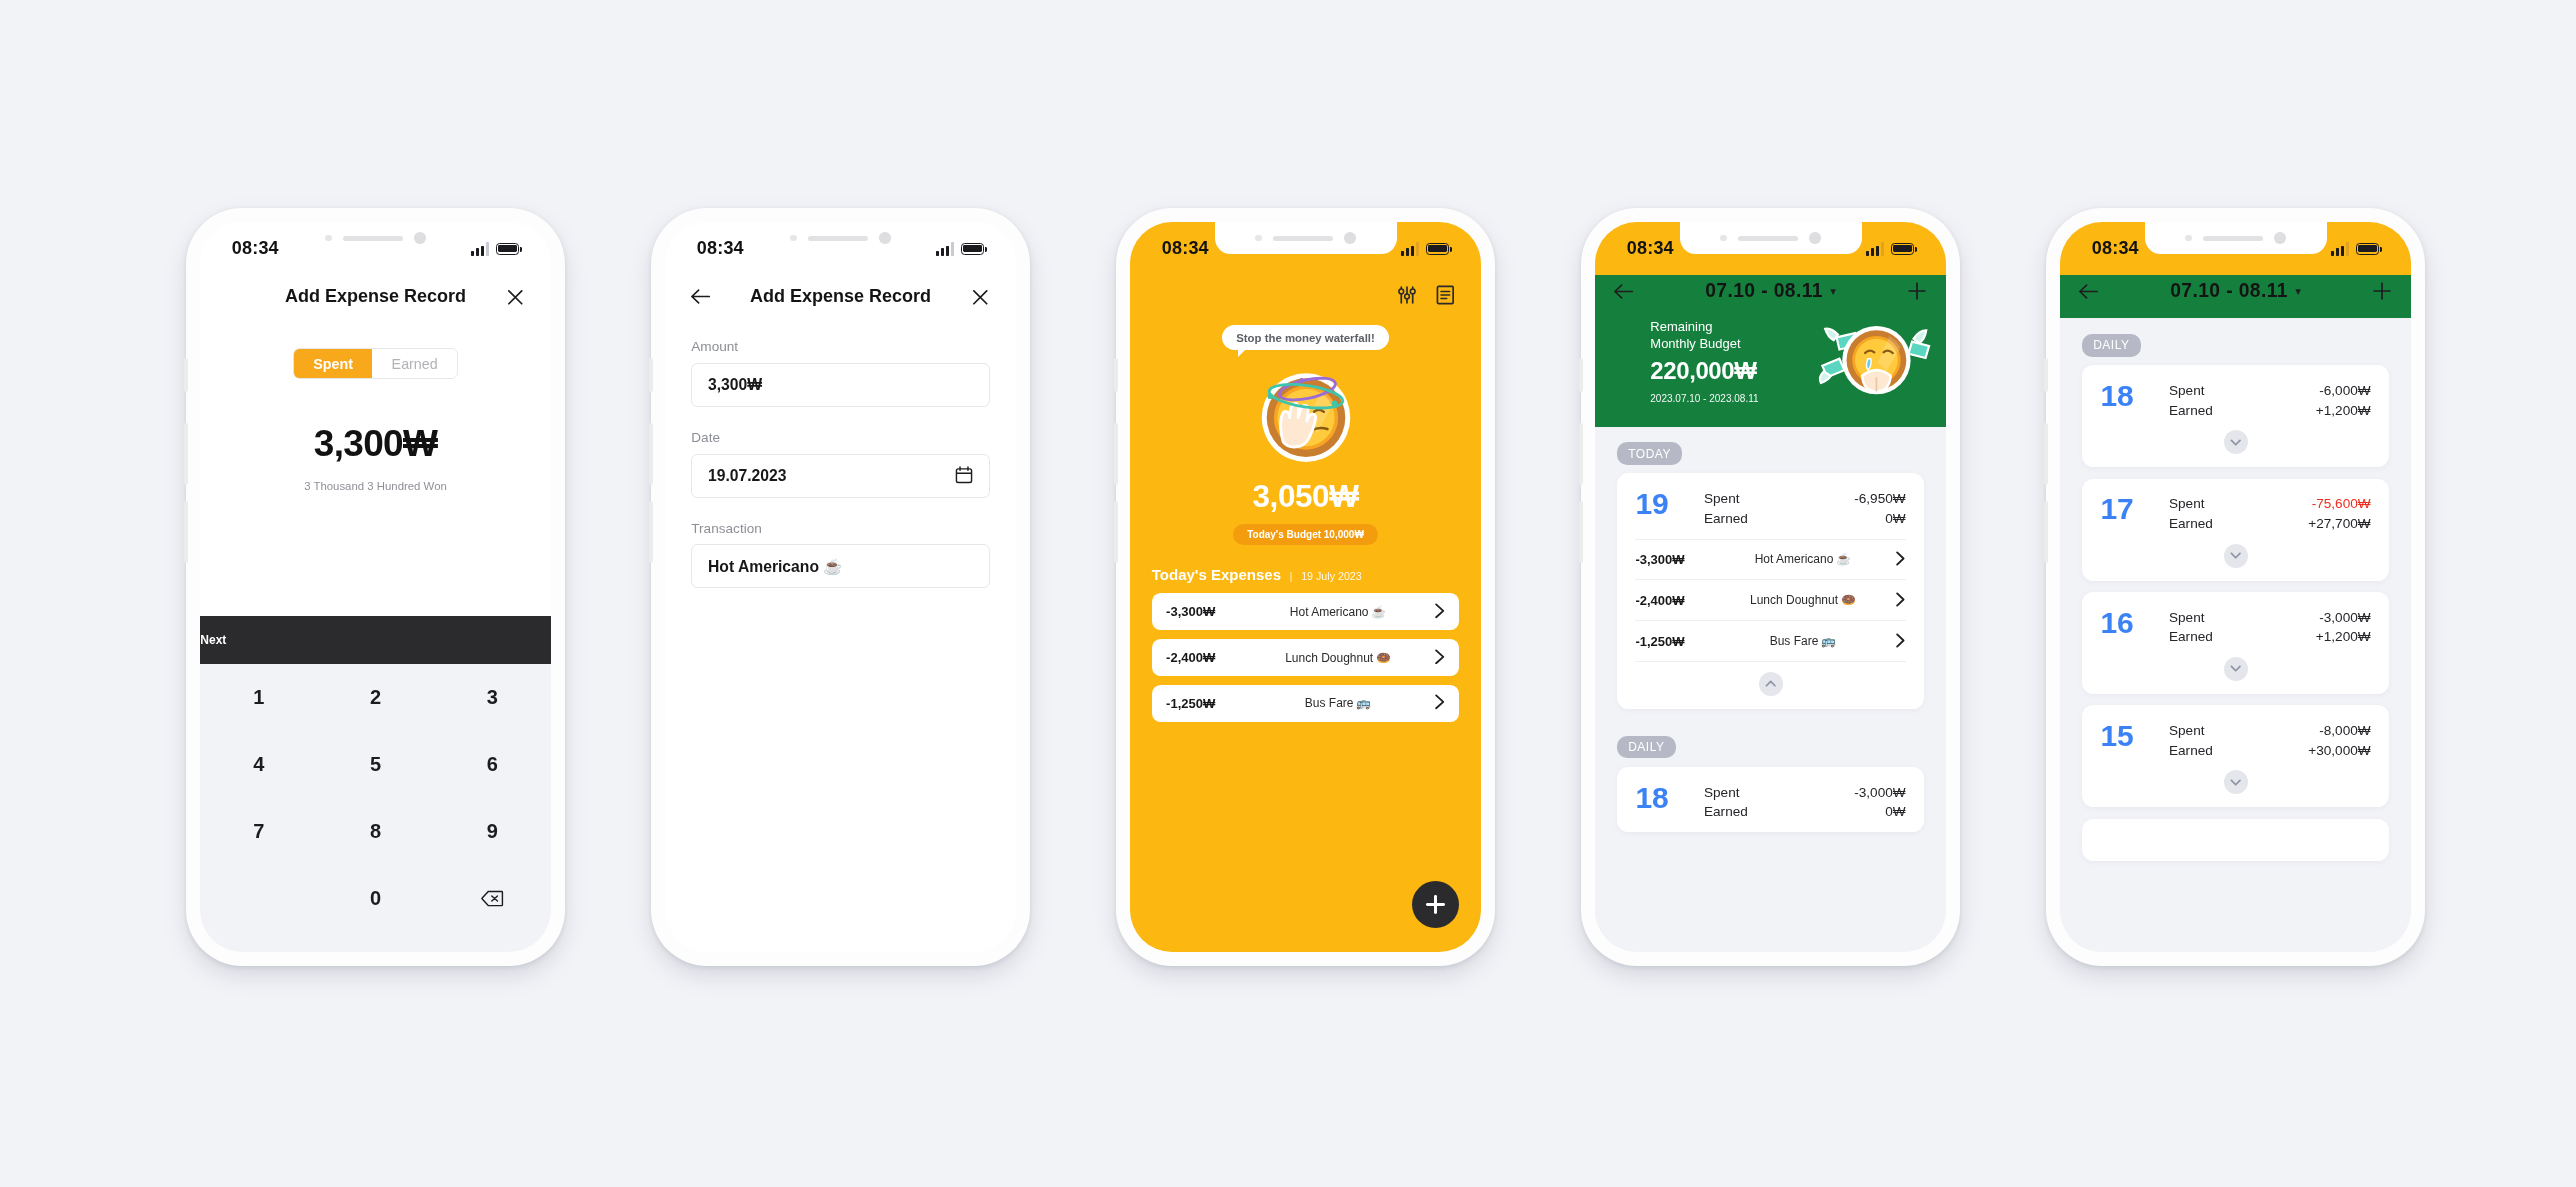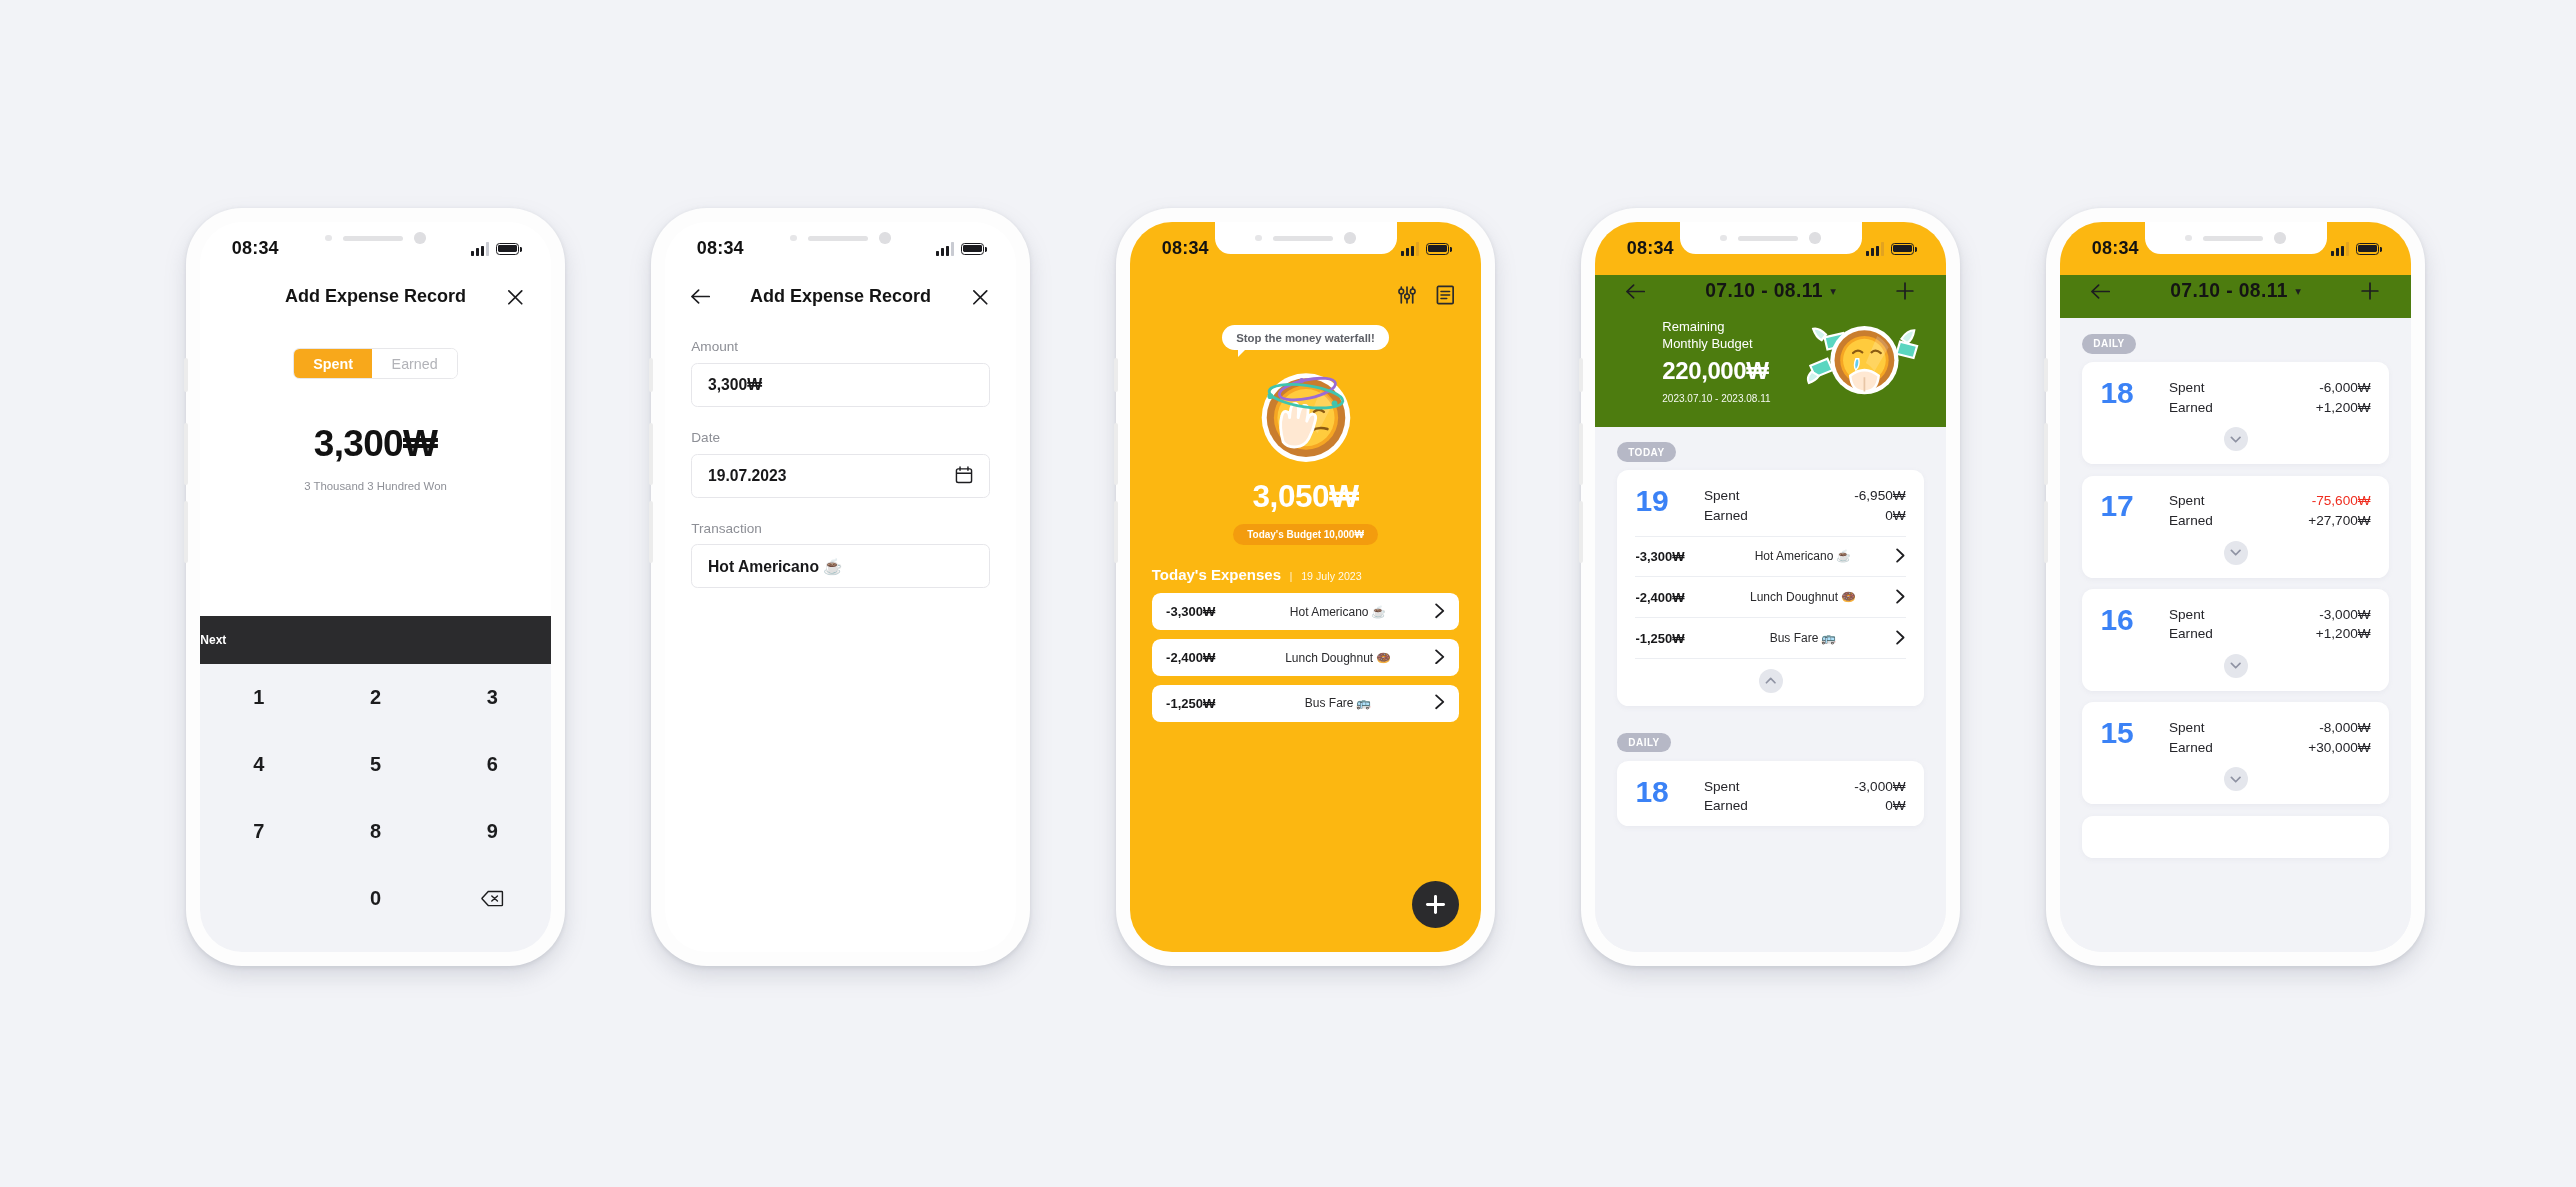--- a/index.html
+++ b/index.html
@@ -119,28 +119,28 @@
   .exp-row { background:#fff; border-radius: 8.6px; height: 37px; display:flex; align-items:center; padding: 0 14.3px; }
   .exp-amt { font-size: 13px; font-weight: 800; color:#18181a; width: 77px; }
   .exp-name { flex:1; text-align:center; font-size: 12px; color:#2a2a2d; }
   .fab { position:absolute; right: 21.5px; bottom: 24px; width: 47px; height: 47px; border-radius: 50%;
          background:#2b2b2d; display:flex; align-items:center; justify-content:center; }
   .fab::before, .fab::after { content:""; position:absolute; background:#fff; border-radius:1.4px; }
   .fab::before { width: 18.6px; height: 2.9px; }
   .fab::after { width: 2.9px; height: 18.6px; }
 
   
-  .yhead { background:#4d7c0f; padding: 0 26px 20px; flex:0 0 auto; }
+  .yhead { background:#15803d; padding: 0 14px 20px; flex:0 0 auto; }
   .yhead .labels { color:#fff; }
   .yhead .l1 { font-size: 13px; line-height: 1.32; font-weight: 500; }
   .yhead .l2 { font-size: 24px; font-weight: 800; margin-top: 4.3px; letter-spacing:-0.4px;}
   .yhead .l3 { font-size: 10px; margin-top: 8.6px; opacity:.95; }
   .yhead-row { display:flex; align-items:center; justify-content:space-between; }
   .greylist { flex:1; background:#f2f3f7; padding: 0 21.5px; overflow:hidden; }
-  .pill { display:inline-block; background:#b6b8c6; color:#fff; font-size:10px; font-weight:700;
+  .pill { display:inline-block; background:#b6b8c6; color:#fff; font-size:12px; font-weight:400;
           letter-spacing:0.5px; padding: 4.3px 11.4px; border-radius: 10px; margin: 15.7px 0 8.6px; }
   .daycard { background:#fff; border-radius: 11.4px; padding: 15.7px 18.6px 10px; margin-bottom: 11.4px;
              box-shadow: 0 1.4px 5.7px rgba(140,145,160,.08); }
   .daycard-top { display:flex; align-items:flex-start; gap: 18.6px; }
   .daynum { font-size: 30px; font-weight: 800; color:#3b82f6; line-height:1; min-width: 50px; }
   .sefs { flex:1; }
   .sefrow { display:flex; justify-content:space-between; font-size: 13.6px; color:#25252a; line-height: 1.45; }
   .sefrow .v { font-weight: 500; }
   .v.red { color:#ef2d1f; }
   .txrow { display:flex; align-items:center; padding: 11.4px 0; border-bottom: 0.9px solid #eceef2; }

